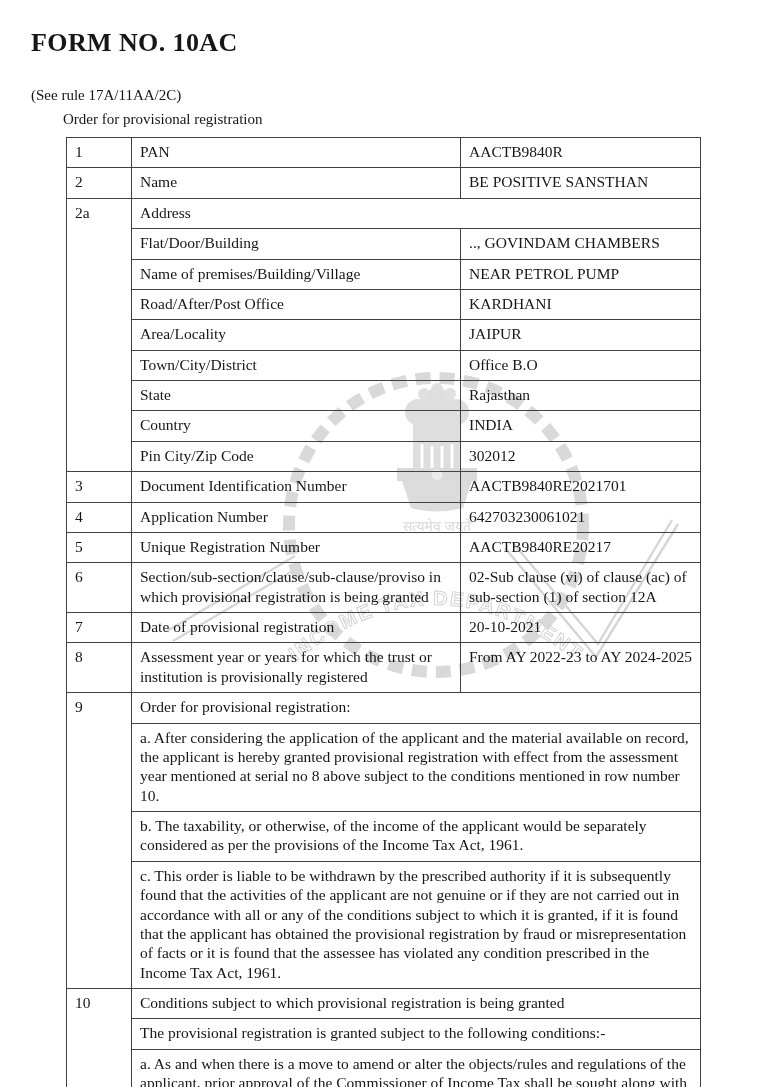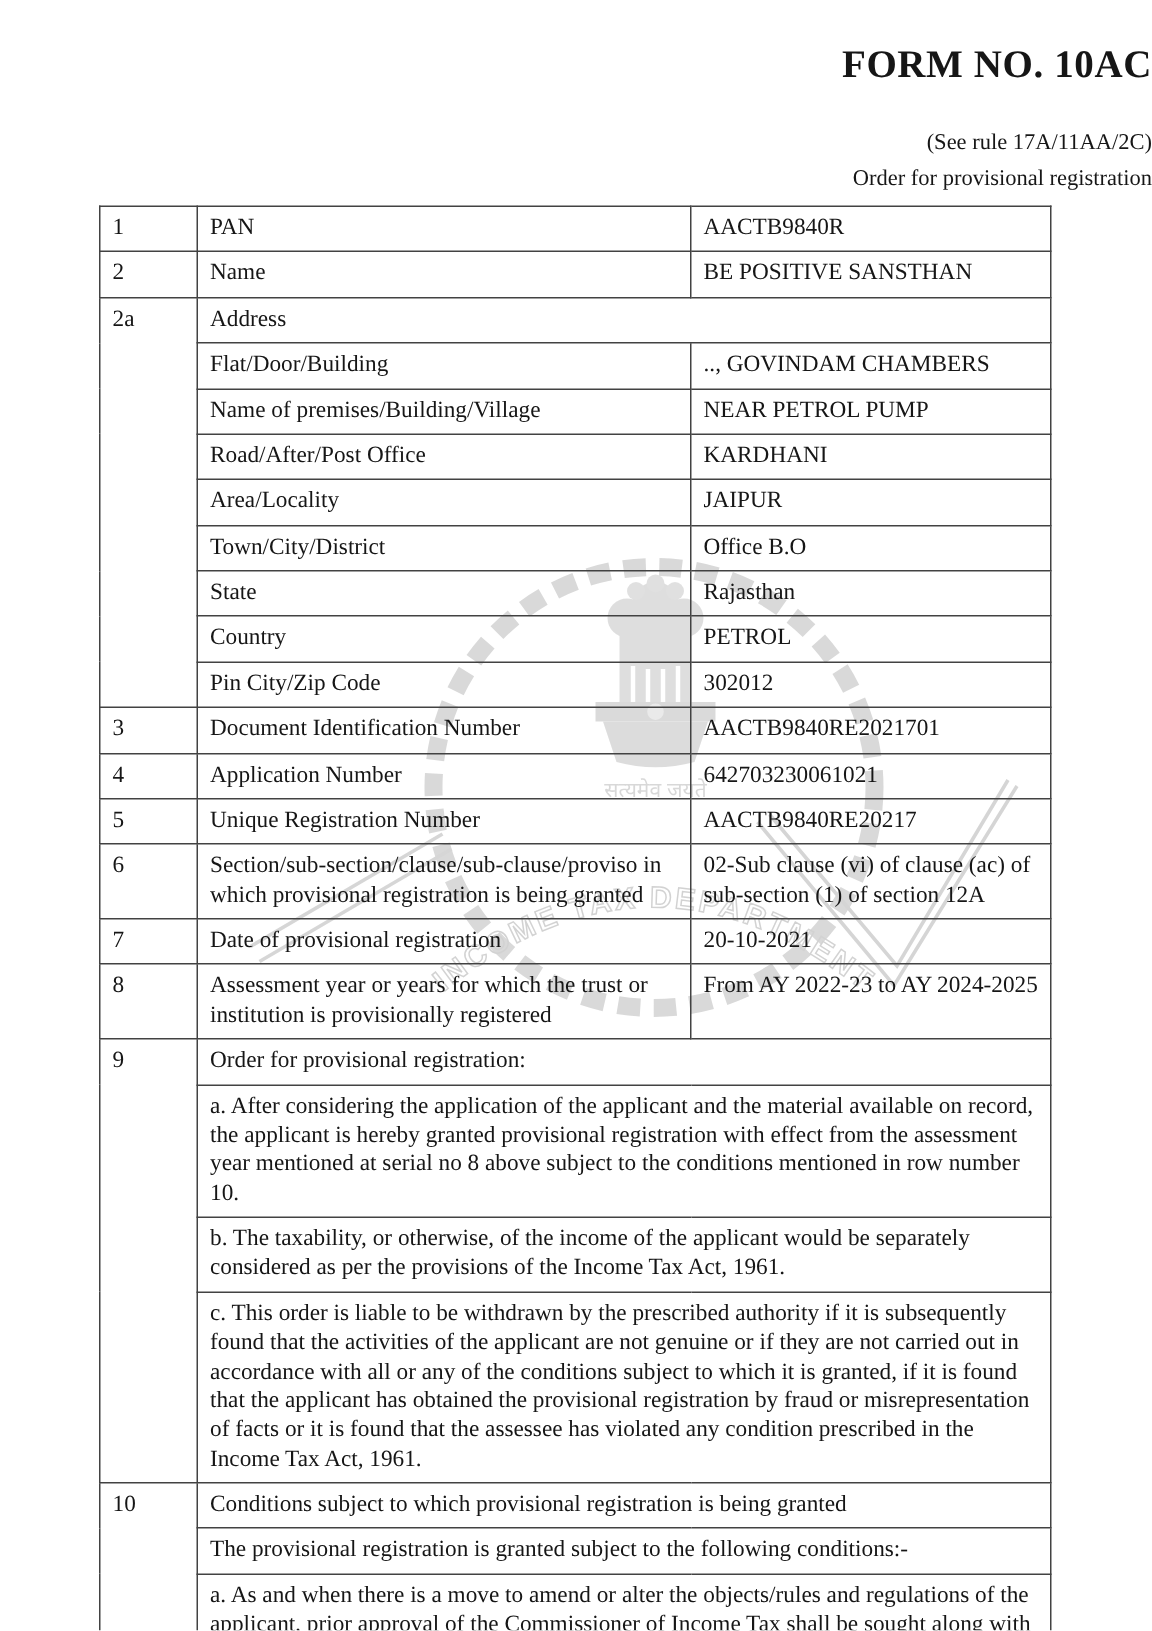--- a/index.html
+++ b/index.html
@@ -5,21 +5,21 @@
   html, body { margin:0; padding:0; background:#ffffff; }
   .page {
     position:relative;
     width:768px; height:1087px;
     margin:0 auto;
     background:#ffffff;
     font-family:"Liberation Serif", serif;
     color:#161616;
     overflow:hidden;
   }
-  .doc-header { position:relative; z-index:2; text-align:right;padding-left:31px; }
+  .doc-header { position:relative; z-index:2; text-align:left;padding-left:31px; }
   .doc-title {
     padding-top:28px;
     font-size:26px;
     font-weight:bold;
     letter-spacing:0.4px;
   }
   .doc-sub1 { margin-top:29px; font-size:15px; }
   .doc-sub2 { margin-top:7px; font-size:15px;margin-left:32px; }
 
   table.form {
@@ -139,21 +139,21 @@
       <tr class="row-single">
         <td>Town/City/District</td>
         <td>Office B.O</td>
       </tr>
       <tr class="row-single">
         <td>State</td>
         <td>Rajasthan</td>
       </tr>
       <tr class="row-single">
         <td>Country</td>
-        <td>PETROL</td>
+        <td>INDIA</td>
       </tr>
       <tr class="row-single">
         <td>Pin City/Zip Code</td>
         <td>302012</td>
       </tr>
       <tr class="row-single">
         <td class="cell-num">3</td>
         <td>Document Identification Number</td>
         <td>AACTB9840RE2021701</td>
       </tr>

